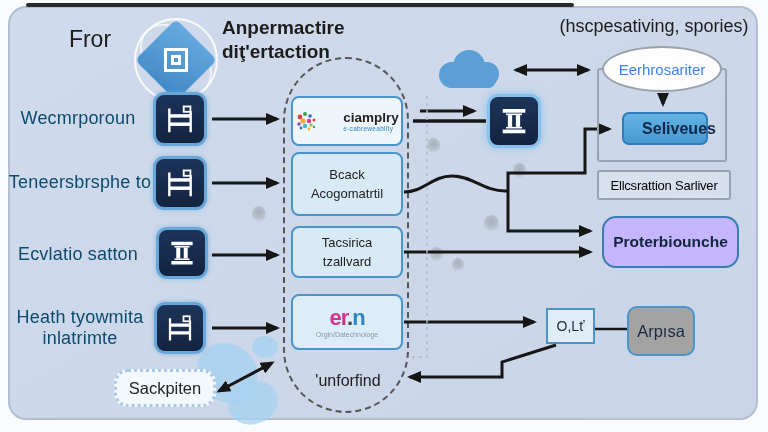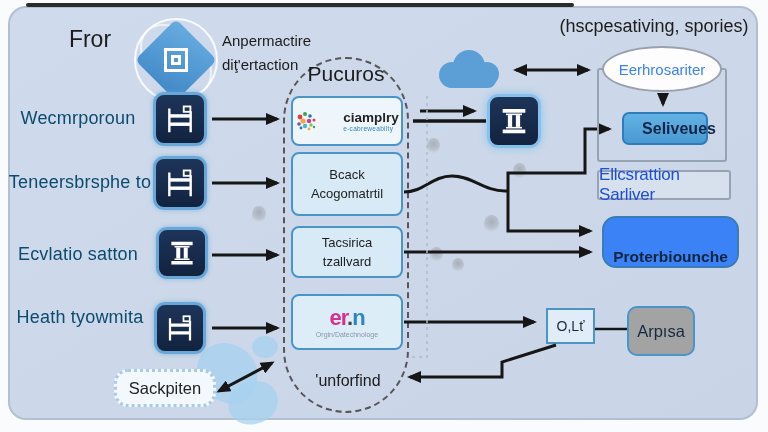--- a/index.html
+++ b/index.html
@@ -20,21 +20,21 @@
   .mbox{background:#d9eaf7;border:2.5px solid #4a94c8;border-radius:8px;box-sizing:border-box;
         display:flex;flex-direction:column;align-items:center;justify-content:center;
         text-align:center;color:#1d1d1d;}
   .mbox .bl{font-size:13px;font-weight:500;line-height:19px;}
   .ellipse{background:#fdfdfd;border:2px solid #9aa1ad;border-radius:50%;display:flex;
            align-items:center;justify-content:center;box-sizing:border-box;z-index:4;}
   .gbox{border:2px solid #97a2b2;border-radius:3px;box-sizing:border-box;z-index:2;}
   .sel{background:linear-gradient(180deg,#63b2e4,#499ad3);border:2px solid #2f7cba;border-radius:7px;
        display:flex;align-items:center;justify-content:center;color:#0e2748;font-size:16px;
        font-weight:600;box-sizing:border-box;z-index:3;padding-left:28px;}
-  .resbox{background:#3b82f6;border:2.5px solid #3a7cb4;border-radius:14px;display:flex;align-items:flex-end;
+  .resbox{background:#c4b5fd;border:2.5px solid #3a7cb4;border-radius:14px;display:flex;align-items:center;
           justify-content:center;color:#12263f;font-size:15.5px;font-weight:600;box-sizing:border-box;}
   .lightbox{background:#e0edf8;border:2px solid #4a94c8;box-sizing:border-box;display:flex;
             align-items:center;justify-content:center;color:#17293f;}
   .cloudbubble{background:#f3f8fc;border:3px dotted #a9c9e4;border-radius:14px;display:flex;
                align-items:center;justify-content:center;font-size:16.5px;font-weight:500;color:#232323;
                box-sizing:border-box;z-index:3;}
   .splotch{background:#a6d2ef;opacity:.75;}
   .blob{background:radial-gradient(circle at 50% 35%, #878e96 0%, #a8aeb6 45%, rgba(170,176,184,0) 72%);
         opacity:.55;border-radius:50% 50% 60% 40%;}
   .ring{border-radius:50%;box-sizing:border-box;}
@@ -61,32 +61,33 @@
   <div class="abs txt" style="left:40px;top:26px;width:100px;text-align:center;font-size:23px;font-weight:500;">Fror</div>
 
   <div class="abs" style="left:128px;top:12px;width:96px;height:96px;">
     <div class="abs ring" style="left:6px;top:6px;width:84px;height:84px;border:2px solid rgba(255,255,255,.85);"></div>
     <div class="abs ring" style="left:6px;top:19px;width:84px;height:58px;border:2px solid rgba(255,255,255,.65);transform:rotate(45deg);"></div>
     <div class="abs" style="left:19px;top:19px;width:58px;height:58px;transform:rotate(45deg);background:linear-gradient(160deg,#68ace0,#3f87c6);border-radius:6px;"></div>
     <div class="abs" style="left:36px;top:36px;width:24px;height:24px;border:3px solid #fff;box-sizing:border-box;"></div>
     <div class="abs" style="left:43px;top:43px;width:10px;height:10px;border:3px solid #fff;box-sizing:border-box;"></div>
   </div>
 
-  <div class="abs txt" style="left:222px;top:16px;width:170px;font-size:15px;font-weight:400;line-height:24px;margin-top:13px;">
+  <div class="abs txt" style="left:222px;top:16px;width:170px;font-size:19px;font-weight:700;line-height:24px;">
     <span style="display:block;">Anpermactire</span>
     <span style="display:block;">diţ'ertaction</span>
   </div>
 
   <div class="abs txt" style="left:548px;top:16px;width:212px;text-align:center;font-size:18px;font-weight:500;">(hscpesativing, spories)</div>
 
   <div class="abs row-label" style="left:8px;top:108px;width:140px;">Wecmrporoun</div>
   <div class="abs row-label" style="left:4px;top:172px;width:152px;">Teneersbrsphe to</div>
   <div class="abs row-label" style="left:8px;top:244px;width:140px;">Ecvlatio satton</div>
   <div class="abs row-label" style="left:12px;top:307px;width:136px;">
     <span style="display:block;">Heath tyowmita</span>
+    <span style="display:block;">inlatrimte</span>
   </div>
 
   <div class="abs tile" style="left:153px;top:92px;width:54px;height:54px;">
     <span>
         <svg width="32" height="32" viewBox="0 0 24 24" fill="none" stroke="#fff" stroke-width="1.8" stroke-linecap="square">
           <rect x="14.8" y="2.6" width="5" height="4" stroke-width="1.4"></rect>
           <path d="M4 5 V21 M20 7 V21"></path>
           <rect x="4" y="8.4" width="16" height="2.6" fill="#fff" stroke="none"></rect>
           <rect x="4" y="14.6" width="16" height="2.6" fill="#fff" stroke="none"></rect>
         </svg>
@@ -119,21 +120,20 @@
         <svg width="30" height="30" viewBox="0 0 24 24" fill="none" stroke="#fff" stroke-width="1.8" stroke-linecap="square">
           <rect x="14.8" y="2.6" width="5" height="4" stroke-width="1.4"></rect>
           <path d="M4 5 V21 M20 7 V21"></path>
           <rect x="4" y="8.4" width="16" height="2.6" fill="#fff" stroke="none"></rect>
           <rect x="4" y="14.6" width="16" height="2.6" fill="#fff" stroke="none"></rect>
         </svg>
       </span>
   </div>
 
   <div class="abs stadium" style="left:283px;top:57px;width:126px;height:356px;"></div>
-  <div class="abs txt" style="left:296px;top:62px;width:100px;text-align:center;font-size:21px;font-weight:500;">Pucuros</div>
 
   <div class="abs mbox" style="left:291px;top:96px;width:112px;height:50px;background:#eef5fb;">
     <div style="display:flex;align-items:center;gap:22px;">
       <span>
           <svg width="26" height="22" viewBox="0 0 26 22">
             <circle cx="5" cy="7" r="2.4" fill="#e0413f"></circle>
             <circle cx="10" cy="4" r="2" fill="#3fa44a"></circle>
             <circle cx="15" cy="6" r="1.8" fill="#2e6fb8"></circle>
             <circle cx="8" cy="11" r="2.6" fill="#f2a93b"></circle>
             <circle cx="14" cy="11" r="2.2" fill="#d63a8c"></circle>
@@ -197,21 +197,21 @@
   </div>
 
   <div class="abs gbox" style="left:597px;top:68px;width:130px;height:94px;"></div>
   <div class="abs ellipse" style="left:602px;top:46px;width:120px;height:46px;">
     <span style="font-size:15px;font-weight:500;color:#3b82f6;">Eerhrosariter</span>
   </div>
   <div class="abs sel" style="left:622px;top:112px;width:86px;height:33px;">
     <span>Seliveues</span>
   </div>
   <div class="abs gbox" style="left:597px;top:170px;width:134px;height:30px;background:rgba(226,234,243,.55);display:flex;align-items:center;justify-content:center;">
-    <span style="font-size:17px;color:#1d4ed8;letter-spacing:-0.2px;">Ellcsrattion Sarliver</span>
+    <span style="font-size:13px;color:#000000;letter-spacing:-0.2px;text-align:center;">Ellcsrattion Sarliver</span>
   </div>
   <div class="abs resbox" style="left:602px;top:216px;width:137px;height:52px;">
     <span>Proterbiounche</span>
   </div>
 
   <div class="abs lightbox" style="left:546px;top:308px;width:49px;height:36px;border-radius:0;font-size:14px;font-weight:500;">
     <span>O,Lť</span>
   </div>
   <div class="abs lightbox" style="left:627px;top:306px;width:68px;height:50px;border-radius:10px;background:#a3a3a3;font-size:16.5px;font-weight:500;">
     <span>Arpısa</span>

